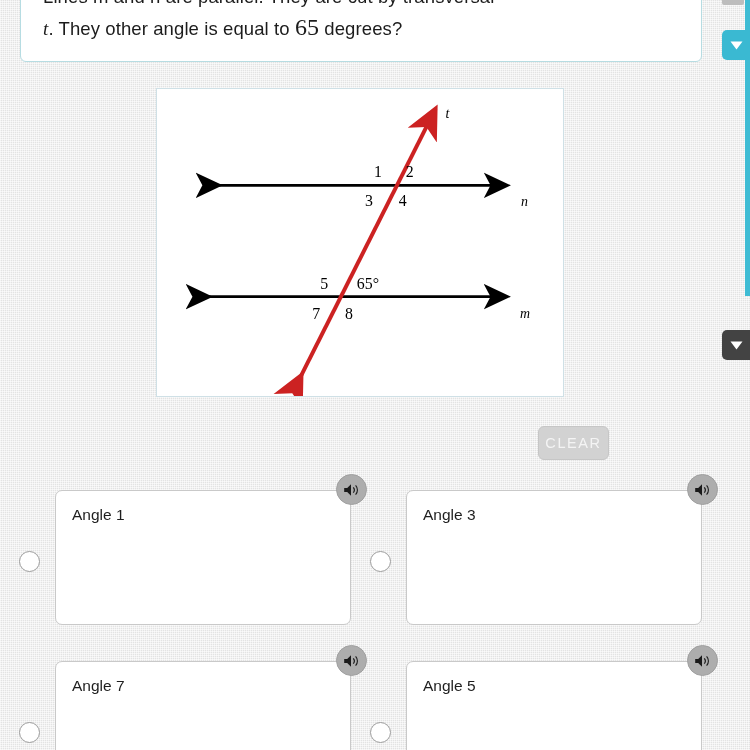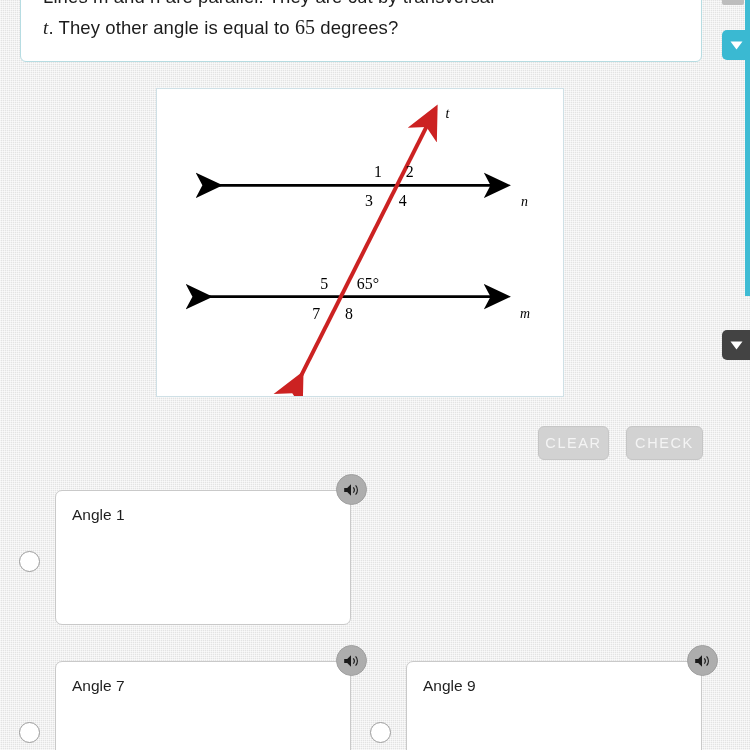--- a/index.html
+++ b/index.html
@@ -31,21 +31,21 @@
     padding: 6px 22px 0 22px;
   }
   .question-text {
     font-size: 18.5px;
     line-height: 31px;
     color: #1c1c1c;
     letter-spacing: 0.1px;
     white-space: nowrap;
   }
   .question-text .var { font-family: "Liberation Serif", serif; font-style: italic; font-size: 19px; }
-  .question-text .num { font-family: "Liberation Serif", serif; font-size: 20px; }
+  .question-text .num { font-family: "Liberation Serif", serif; font-size: 24px; }
 
   
   .diagram-box {
     position: absolute;
     left: 156px;
     top: 88px;
     width: 408px;
     height: 309px;
     background: #ffffff;
     border: 1px solid #cfe0e6;
@@ -201,21 +201,20 @@
 
     <text x="168" y="201" font-family="Liberation Serif, serif" font-size="16" fill="#000" text-anchor="middle">5</text>
     <text x="212" y="201" font-family="Liberation Serif, serif" font-size="16" fill="#000" text-anchor="middle">65°</text>
     <text x="160" y="231" font-family="Liberation Serif, serif" font-size="16" fill="#000" text-anchor="middle">7</text>
     <text x="193" y="231" font-family="Liberation Serif, serif" font-size="16" fill="#000" text-anchor="middle">8</text>
   </svg>
 </div>
 
 <div class="btn-row">
   <div class="action-btn" id="clear-btn">CLEAR</div>
-  <div class="action-btn" id="check-btn">CHECK</div>
 </div>
 
 <div class="options">
 
   <div class="opt-row">
 
     <div class="option col-a">
       <div class="radio"></div>
       <div class="opt-card">
         <div class="opt-label">Angle 1</div>
@@ -224,57 +223,72 @@
         <span>
           <svg width="18" height="14" viewBox="0 0 18 14">
             <path d="M1.2,5 L4.2,5 L8,1.3 L8,12.7 L4.2,9 L1.2,9 Z" fill="#1a1a1a"></path>
             <path d="M10.3,4.3 A4.3,4.3 0 0 1 10.3,9.7" stroke="#1a1a1a" stroke-width="1.2" fill="none"></path>
             <path d="M12.6,2.4 A6.7,6.7 0 0 1 12.6,11.6" stroke="#1a1a1a" stroke-width="1.1" fill="none"></path>
           </svg>
         </span>
       </div>
     </div>
 
-
-  </div>
-
-  <div class="opt-row">
-
-    <div class="option col-a">
+    <div class="option col-b">
       <div class="radio"></div>
       <div class="opt-card">
-        <div class="opt-label">Angle 7</div>
+        <div class="opt-label">Angle 3</div>
       </div>
       <div class="speaker-btn">
         <span>
           <svg width="18" height="14" viewBox="0 0 18 14">
             <path d="M1.2,5 L4.2,5 L8,1.3 L8,12.7 L4.2,9 L1.2,9 Z" fill="#1a1a1a"></path>
             <path d="M10.3,4.3 A4.3,4.3 0 0 1 10.3,9.7" stroke="#1a1a1a" stroke-width="1.2" fill="none"></path>
             <path d="M12.6,2.4 A6.7,6.7 0 0 1 12.6,11.6" stroke="#1a1a1a" stroke-width="1.1" fill="none"></path>
           </svg>
         </span>
       </div>
     </div>
 
-    <div class="option col-b">
+  </div>
+
+  <div class="opt-row">
+
+    <div class="option col-a">
       <div class="radio"></div>
       <div class="opt-card">
-        <div class="opt-label">Angle 9</div>
+        <div class="opt-label">Angle 7</div>
       </div>
       <div class="speaker-btn">
         <span>
           <svg width="18" height="14" viewBox="0 0 18 14">
             <path d="M1.2,5 L4.2,5 L8,1.3 L8,12.7 L4.2,9 L1.2,9 Z" fill="#1a1a1a"></path>
             <path d="M10.3,4.3 A4.3,4.3 0 0 1 10.3,9.7" stroke="#1a1a1a" stroke-width="1.2" fill="none"></path>
             <path d="M12.6,2.4 A6.7,6.7 0 0 1 12.6,11.6" stroke="#1a1a1a" stroke-width="1.1" fill="none"></path>
           </svg>
         </span>
       </div>
     </div>
 
+    <div class="option col-b">
+      <div class="radio"></div>
+      <div class="opt-card">
+        <div class="opt-label">Angle 5</div>
+      </div>
+      <div class="speaker-btn">
+        <span>
+          <svg width="18" height="14" viewBox="0 0 18 14">
+            <path d="M1.2,5 L4.2,5 L8,1.3 L8,12.7 L4.2,9 L1.2,9 Z" fill="#1a1a1a"></path>
+            <path d="M10.3,4.3 A4.3,4.3 0 0 1 10.3,9.7" stroke="#1a1a1a" stroke-width="1.2" fill="none"></path>
+            <path d="M12.6,2.4 A6.7,6.7 0 0 1 12.6,11.6" stroke="#1a1a1a" stroke-width="1.1" fill="none"></path>
+          </svg>
+        </span>
+      </div>
+    </div>
+
   </div>
 </div>
 
 <div class="top-nub"></div>
 <div class="cyan-strip"></div>
 
 <div class="tab tab-cyan">
   <span>
     <svg width="13" height="9" viewBox="0 0 13 9">
       <path d="M0.5,0.5 L12.5,0.5 L6.5,8.5 Z" fill="#ffffff"></path>

